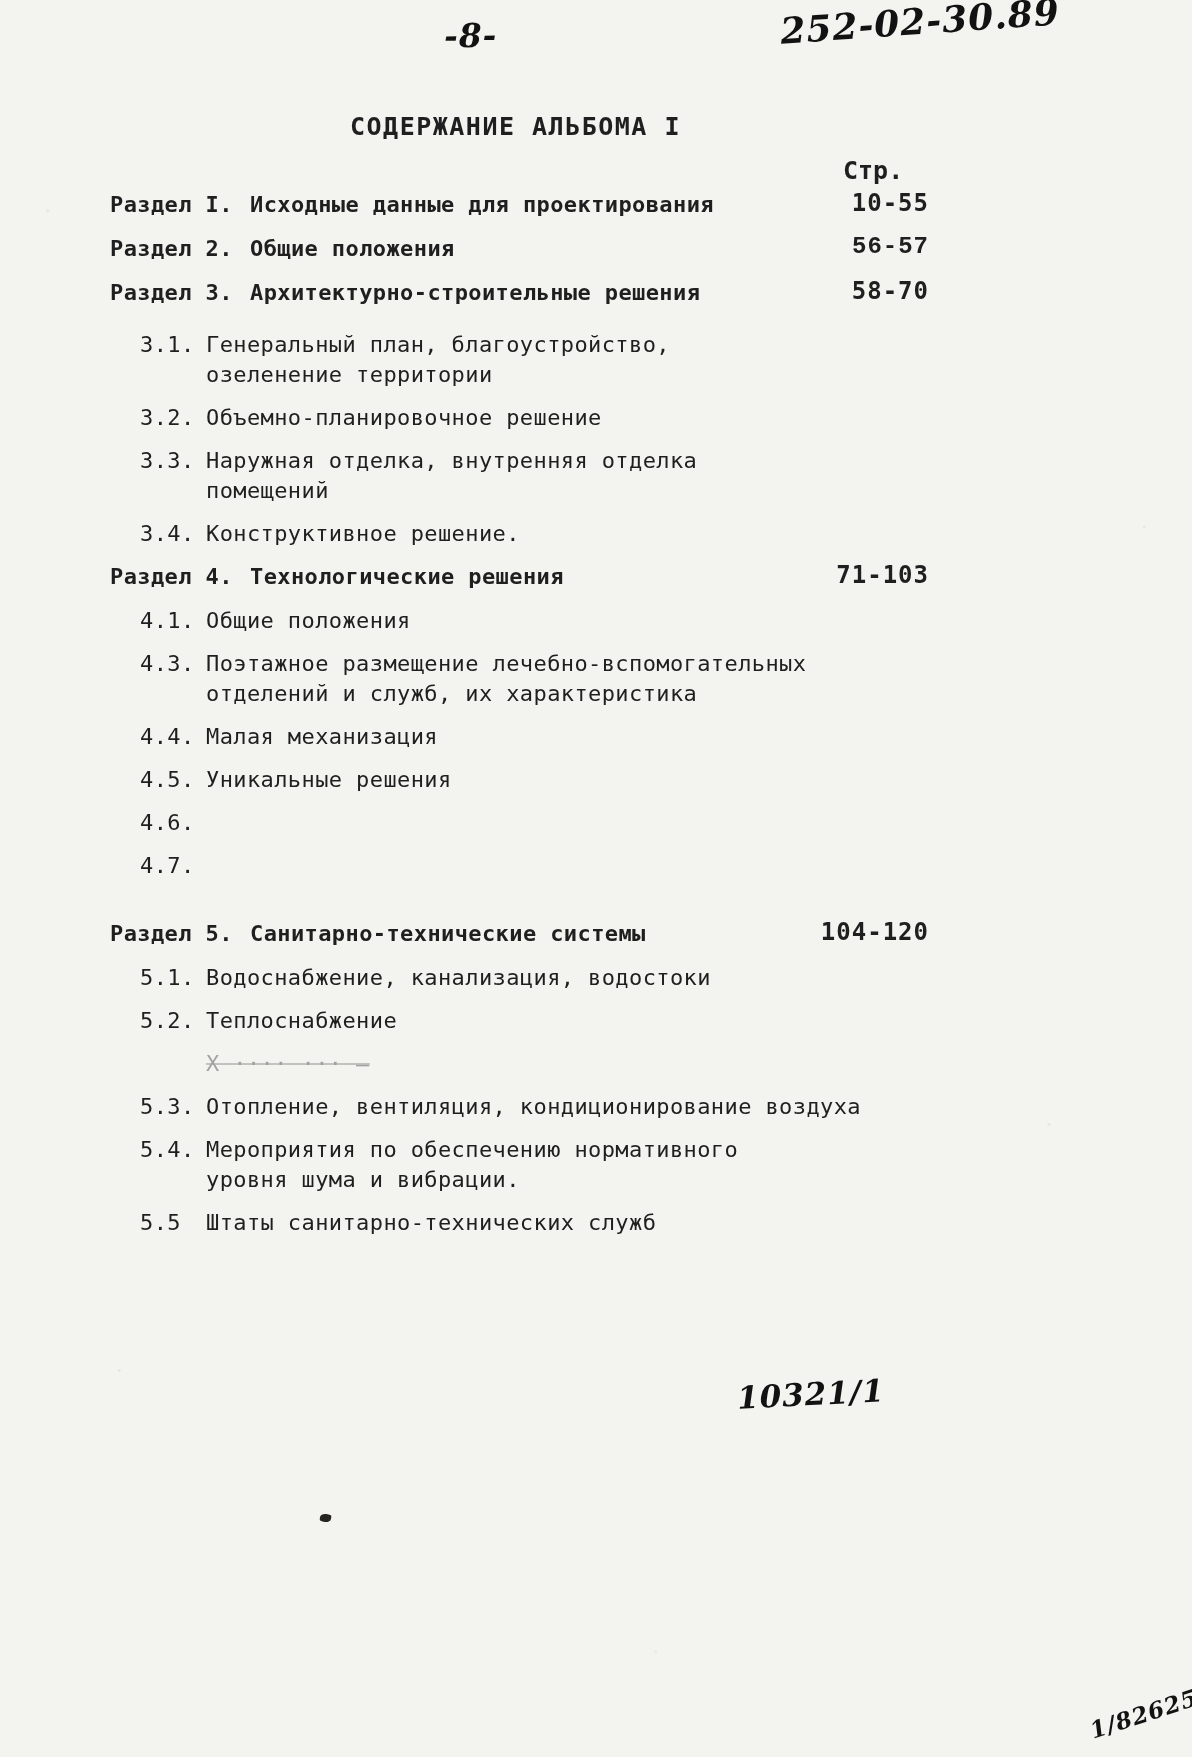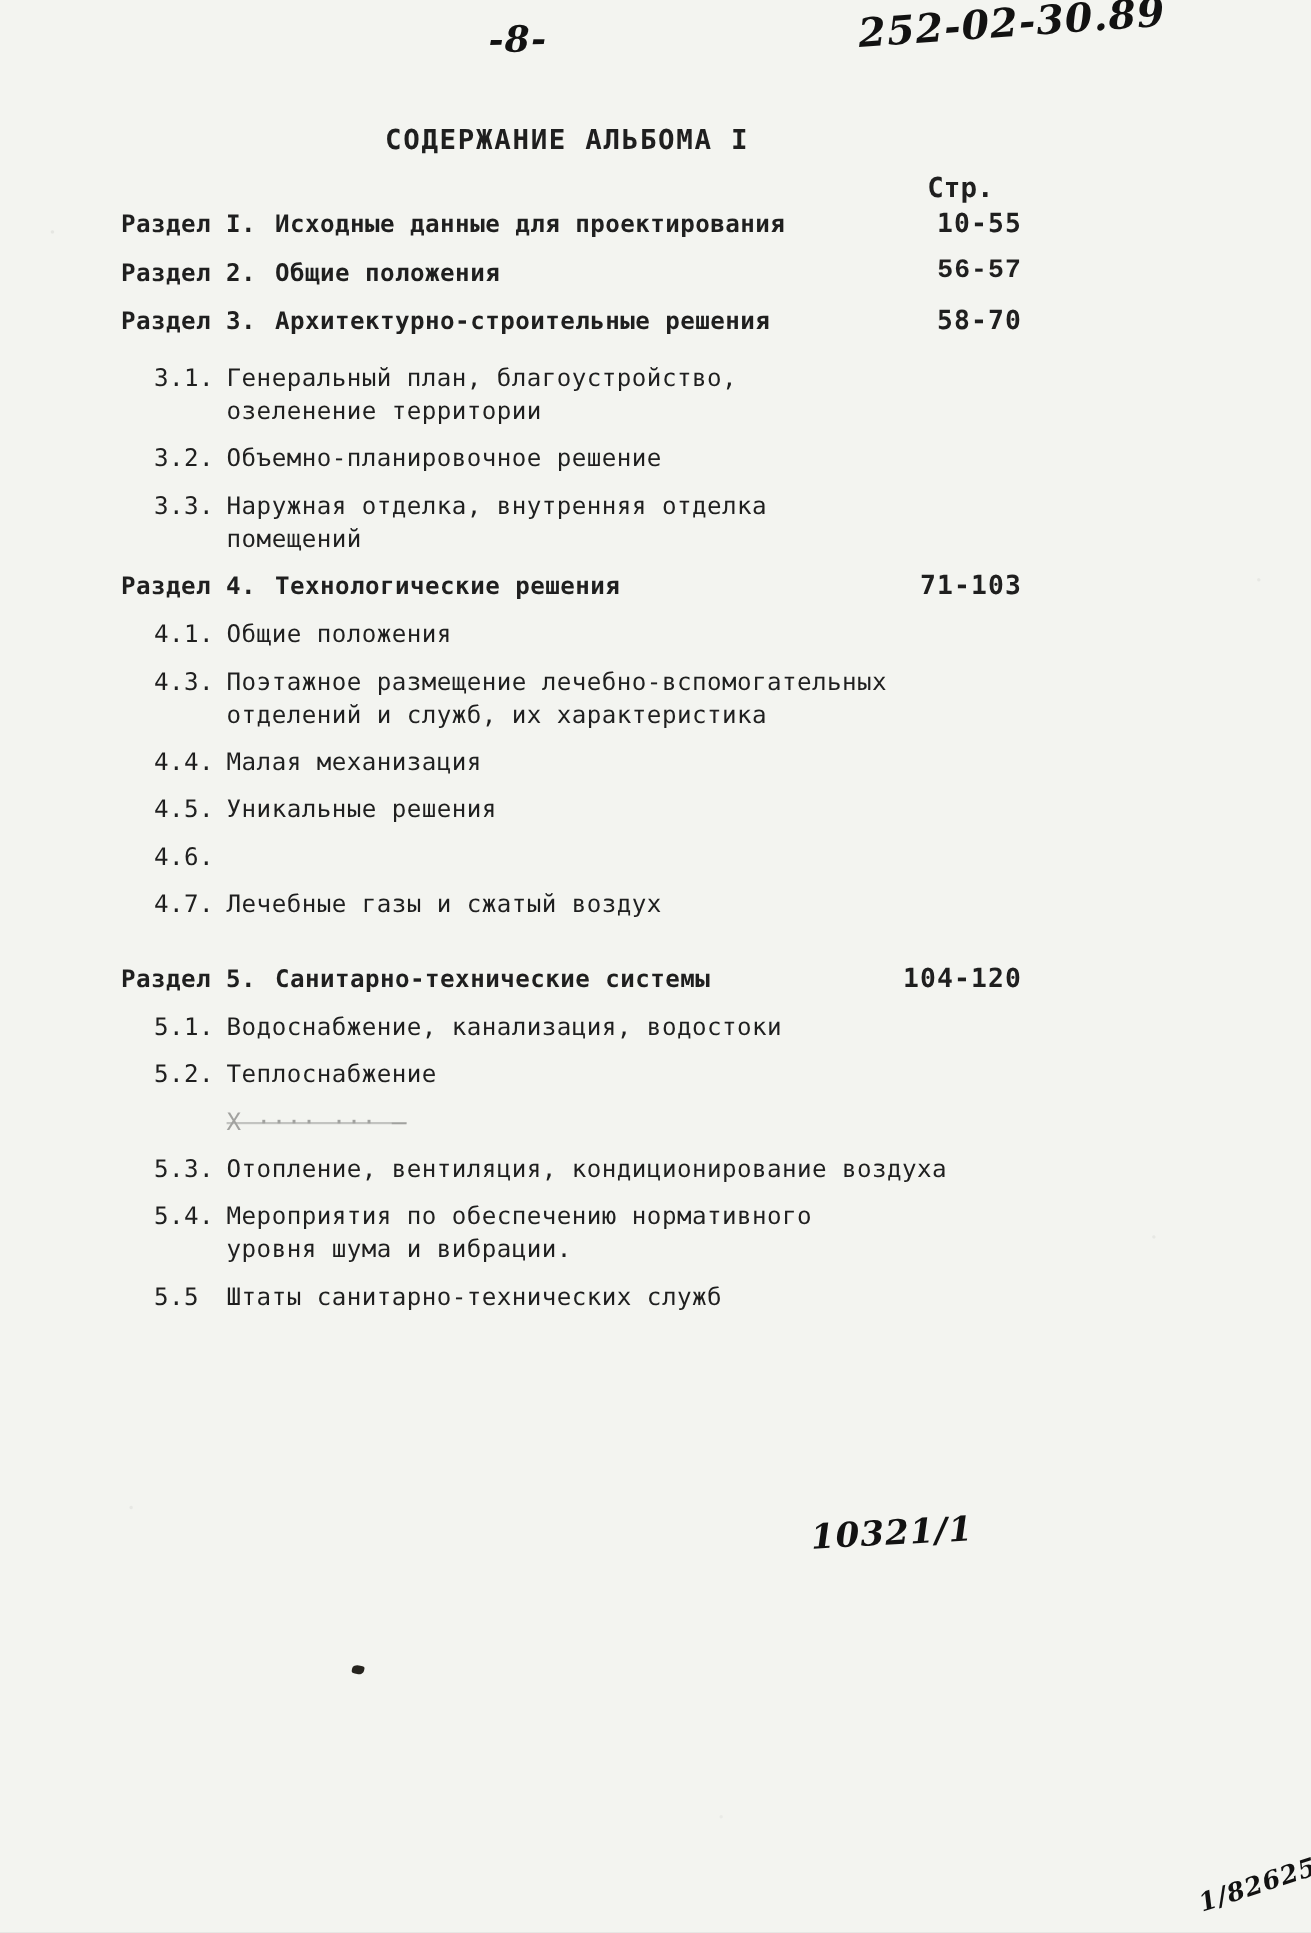--- a/index.html
+++ b/index.html
@@ -100,20 +100,25 @@
       <div class="toc-row typed sub">
     <span class="num">3.2.</span>
     <span class="text">Объемно-планировочное решение</span>
 
   </div>
       <div class="toc-row typed sub">
     <span class="num">3.3.</span>
     <span class="text">Наружная отделка, внутренняя отделка<br>помещений</span>
 
   </div>
+      <div class="toc-row typed sub">
+    <span class="num">3.4.</span>
+    <span class="text">Конструктивное решение.</span>
+
+  </div>
       <div class="toc-row typed section">
     <span class="num">Раздел 4.</span>
     <span class="text">Технологические решения</span>
     <span class="pages" style="display: block;">71-103</span>
   </div>
       <div class="toc-row typed sub gap-sm">
     <span class="num">4.1.</span>
     <span class="text">Общие положения</span>
 
   </div>
@@ -131,21 +136,20 @@
     <span class="num">4.5.</span>
     <span class="text">Уникальные решения</span>
 
   </div>
       <div class="toc-row typed sub">
     <span class="num">4.6.</span>
 
   </div>
       <div class="toc-row typed sub">
     <span class="num">4.7.</span>
-    <span class="text">Лечебные газы и сжатый воздух</span>
 
   </div>
       <div class="toc-row typed section gap-xl">
     <span class="num">Раздел 5.</span>
     <span class="text">Санитарно-технические системы</span>
     <span class="pages" style="display: block;">104-120</span>
   </div>
       <div class="toc-row typed sub gap-sm">
     <span class="num">5.1.</span>
     <span class="text">Водоснабжение, канализация, водостоки</span>

